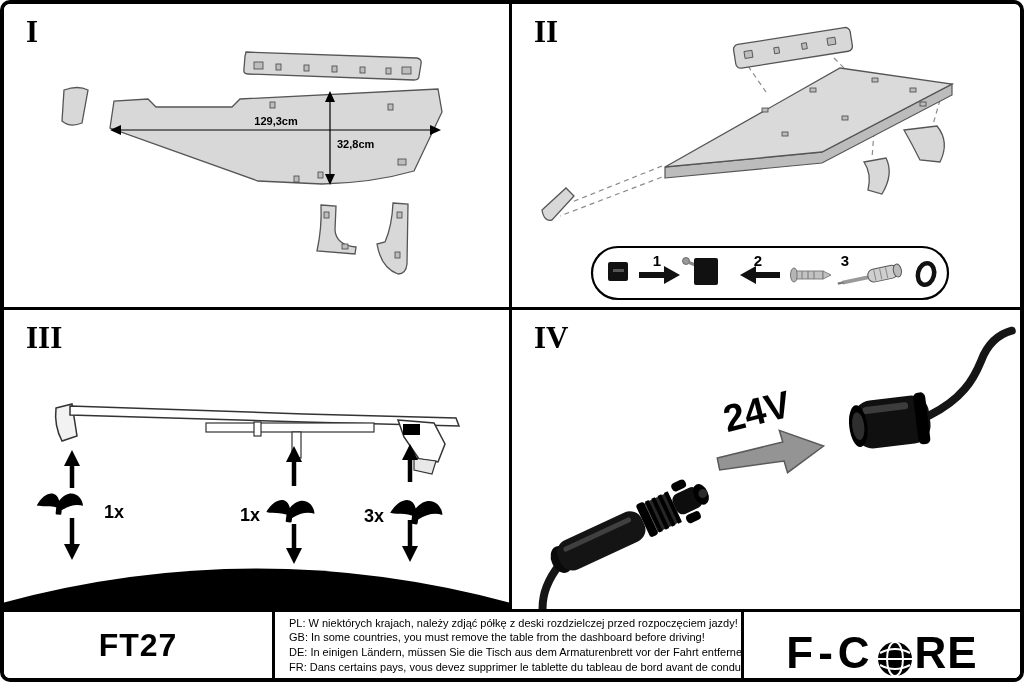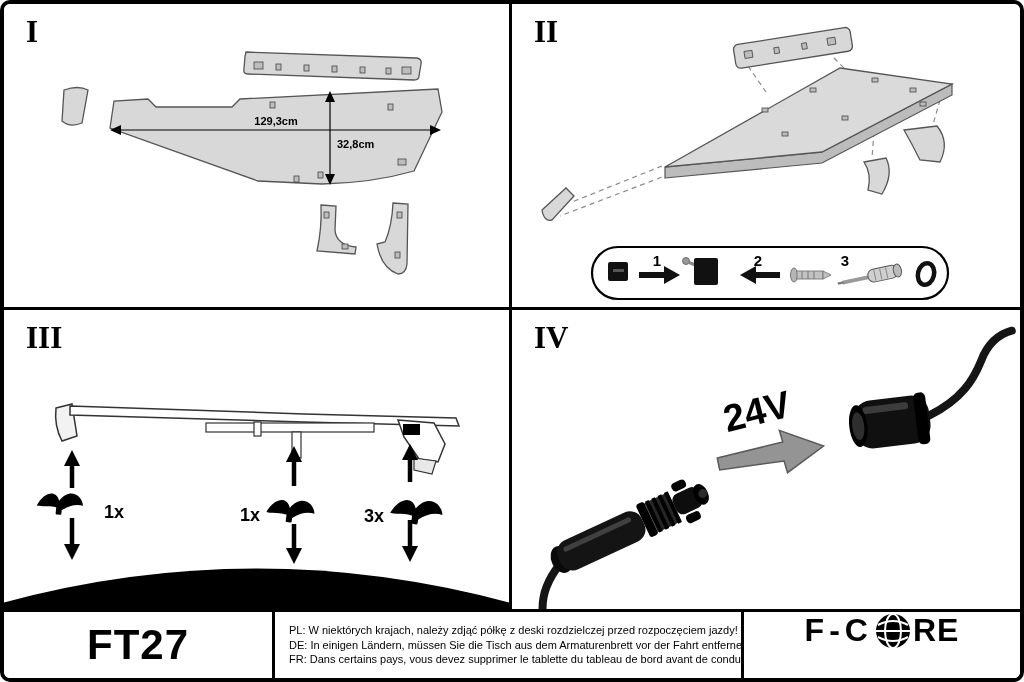--- a/index.html
+++ b/index.html
@@ -26,27 +26,27 @@
   .dim-text { font-size:11px; font-weight:bold; }
   .step-num { font-size:15px; font-weight:bold; }
   .count { font-size:18px; font-weight:bold; }
   .arr line { stroke:#000; stroke-width:4.5; }
   .arr polygon { fill:#000; }
   .footer {
     grid-column:1 / 3; display:grid; grid-template-columns:268px 472px 1fr;
     box-sizing:border-box; background:#fff;
   }
   .fcell { display:flex; align-items:center; justify-content:center; box-sizing:border-box; }
-  .model { font-size:42px; font-weight:bold; letter-spacing:1px; }
+  .model { font-size:32px; font-weight:bold; letter-spacing:1px; }
   .warnings {
     flex-direction:column; align-items:flex-start; justify-content:center;
     border-left:3px solid #000; border-right:3px solid #000;
     padding:2px 14px; font-size:11px; line-height:1.32; white-space:nowrap; overflow:hidden;
   }
-  .brand { font-weight:bold; font-size:32px; display:flex; align-items:flex-start; }
+  .brand { font-weight:bold; font-size:44px; display:flex; align-items:flex-end; }
   .brand .pre { letter-spacing:5px; margin-right:1px; }
   .brand .suf { letter-spacing:1px; margin-left:1px; }
 </style>
 </head>
 <body>
 
 <div class="page">
 
   <div class="panel p-br p-bb">
     <div class="numeral">I</div>
@@ -265,20 +265,21 @@
         <ellipse cx="160" cy="0" rx="7" ry="11" fill="#000"></ellipse>
         <circle cx="162" cy="0" r="4.5" fill="#2b2b2b"></circle>
       </g>
     </svg>
   </div>
 
   <div class="footer">
     <div class="fcell model">FT27</div>
     <div class="fcell warnings">
       <div>PL: W niektórych krajach, należy zdjąć półkę z deski rozdzielczej przed rozpoczęciem jazdy!</div>
+      <div>GB: In some countries, you must remove the table from the dashboard before driving!</div>
       <div>DE: In einigen Ländern, müssen Sie die Tisch aus dem Armaturenbrett vor der Fahrt entfernen!</div>
       <div>FR: Dans certains pays, vous devez supprimer le tablette du tableau de bord avant de conduire!</div>
     </div>
     <div class="fcell brand">
       <span class="pre">F-C</span>
       <svg width="38" height="38" viewBox="0 0 38 38">
         <circle cx="19" cy="19" r="17" fill="#000"></circle>
         <path d="M4,13 Q19,5 34,13" stroke="#fff" stroke-width="2" fill="none"></path>
         <path d="M4,25 Q19,33 34,25" stroke="#fff" stroke-width="2" fill="none"></path>
         <ellipse cx="19" cy="19" rx="8" ry="17" fill="none" stroke="#fff" stroke-width="2"></ellipse>

